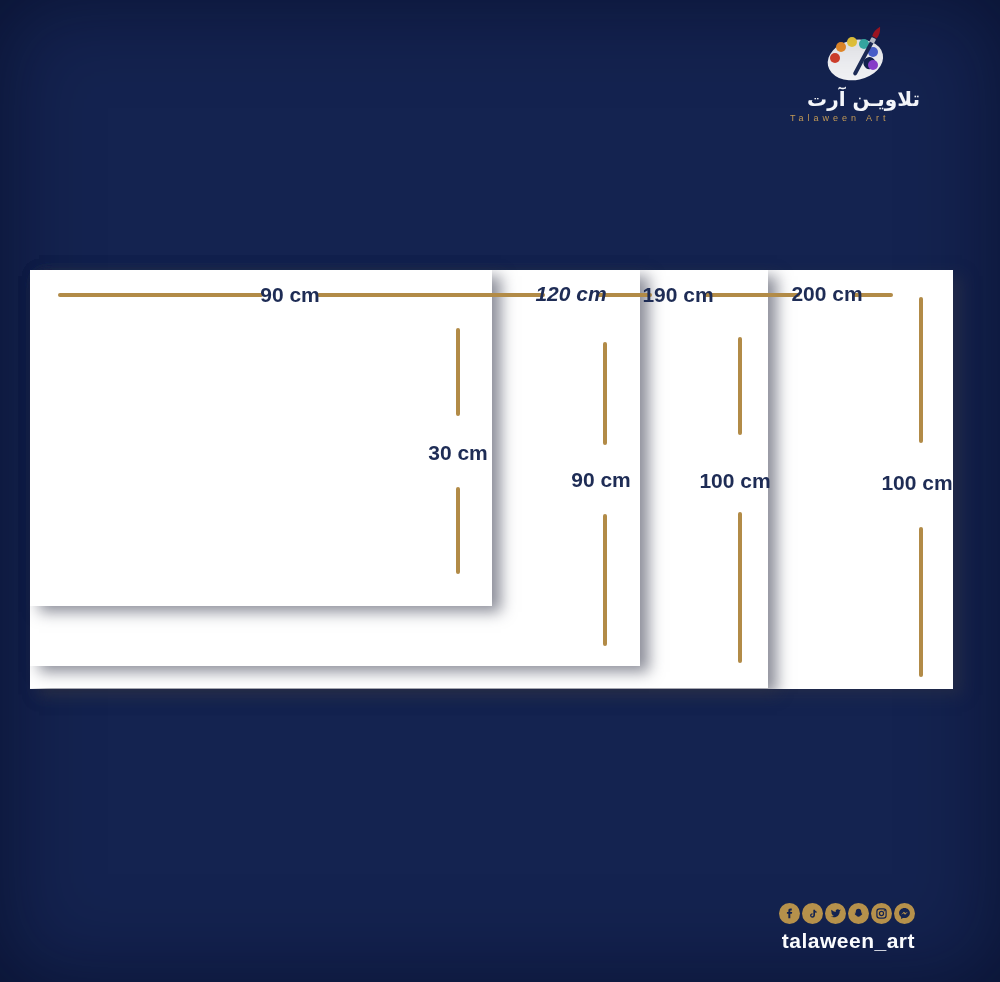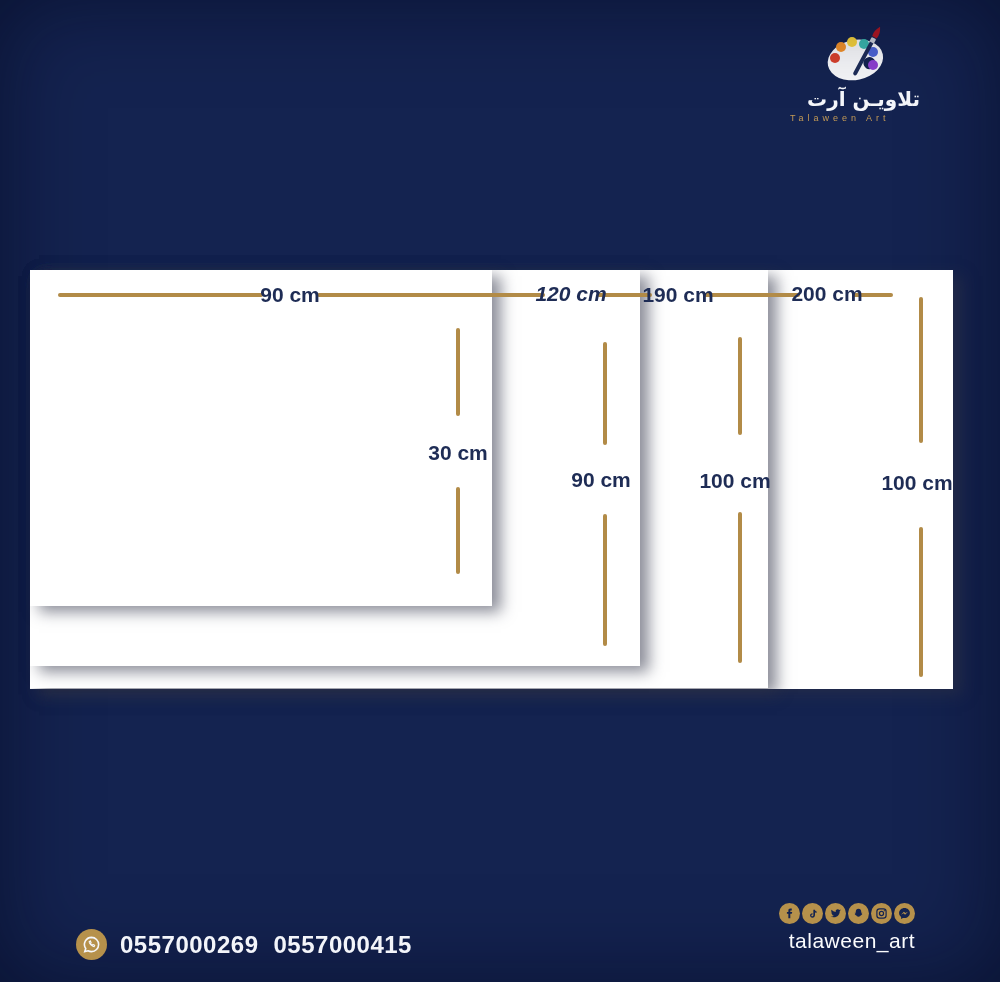--- a/index.html
+++ b/index.html
@@ -82,21 +82,21 @@
 
   .social{position:absolute;right:85px;top:903px;text-align:right;z-index:5;}
   .icon-row{display:flex;gap:2px;justify-content:flex-end;}
   .sicon{
     width:21px;height:21px;border-radius:50%;background:#b6914b;
     display:flex;align-items:center;justify-content:center;
     color:var(--bg,#142350);font-weight:bold;font-size:13px;line-height:1;
   }
   .sicon svg{display:block;}
   .handle{
-    margin-top:5px;color:#fbfcfe;font-size:21px;font-weight:normal;
+    margin-top:5px;color:#fbfcfe;font-size:21px;font-weight:bold;
     letter-spacing:.5px;
   }
 </style>
 </head>
 <body>
 
 <div class="canvas">
 
   <div class="logo">
     <svg width="74" height="64" viewBox="0 0 74 64">
@@ -145,32 +145,20 @@
     <div class="vseg v3b"></div>
     <div class="vseg v4a"></div>
     <div class="vseg v4b"></div>
 
     <div class="mlabel hl1">30 cm</div>
     <div class="mlabel hl2">90 cm</div>
     <div class="mlabel hl3">100 cm</div>
     <div class="mlabel hl4">100 cm</div>
   </div>
 
-  <div class="contact">
-    <div class="wa-circle">
-      <svg width="19" height="19" viewBox="0 0 24 24" fill="none" stroke="#f6f7fb" stroke-width="2">
-        <path d="M12 3a9 9 0 0 1 0 18c-1.6 0-3.1-.4-4.4-1.1L3.5 21l1.2-3.9A9 9 0 0 1 12 3Z"></path>
-        <path d="M9 8.5c.3 2.8 3.5 6 6.3 6.3l.7-1.8-2.2-1-.9.8c-1-.5-1.7-1.2-2.2-2.2l.8-.9-1-2.2Z" stroke-width="1.4"></path>
-      </svg>
-    </div>
-    <div class="phones">
-      <span>0557000269</span>
-      <span>0557000415</span>
-    </div>
-  </div>
 
   <div class="social">
     <div class="icon-row">
       <div class="sicon">
         <svg width="13" height="13" viewBox="0 0 24 24" fill="#142350">
           <path d="M14 8h3V4h-3c-2.8 0-4 1.8-4 4v3H7v4h3v9h4v-9h3l1-4h-4V8.5c0-.4.2-.5 1-.5Z" transform="scale(.9) translate(1 -1)"></path>
         </svg>
       </div>
       <div class="sicon">
         <svg width="12" height="12" viewBox="0 0 24 24" fill="#142350">

